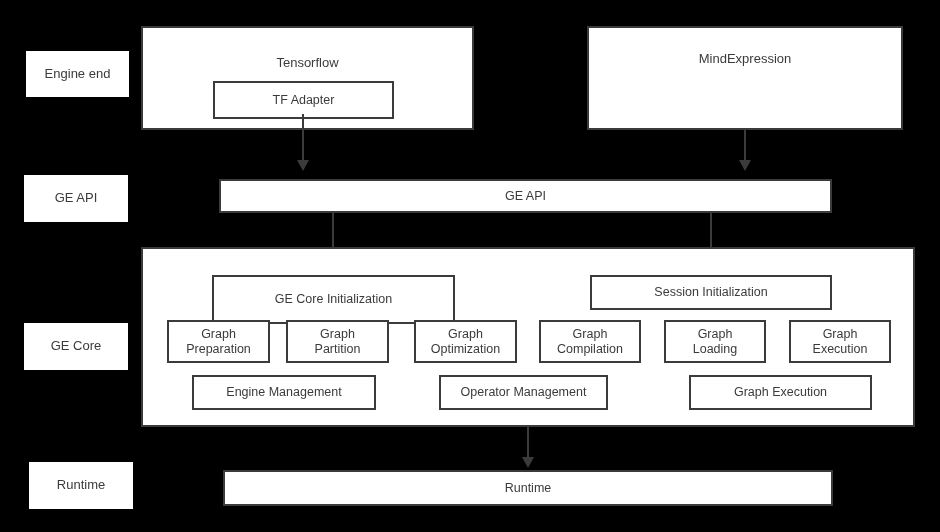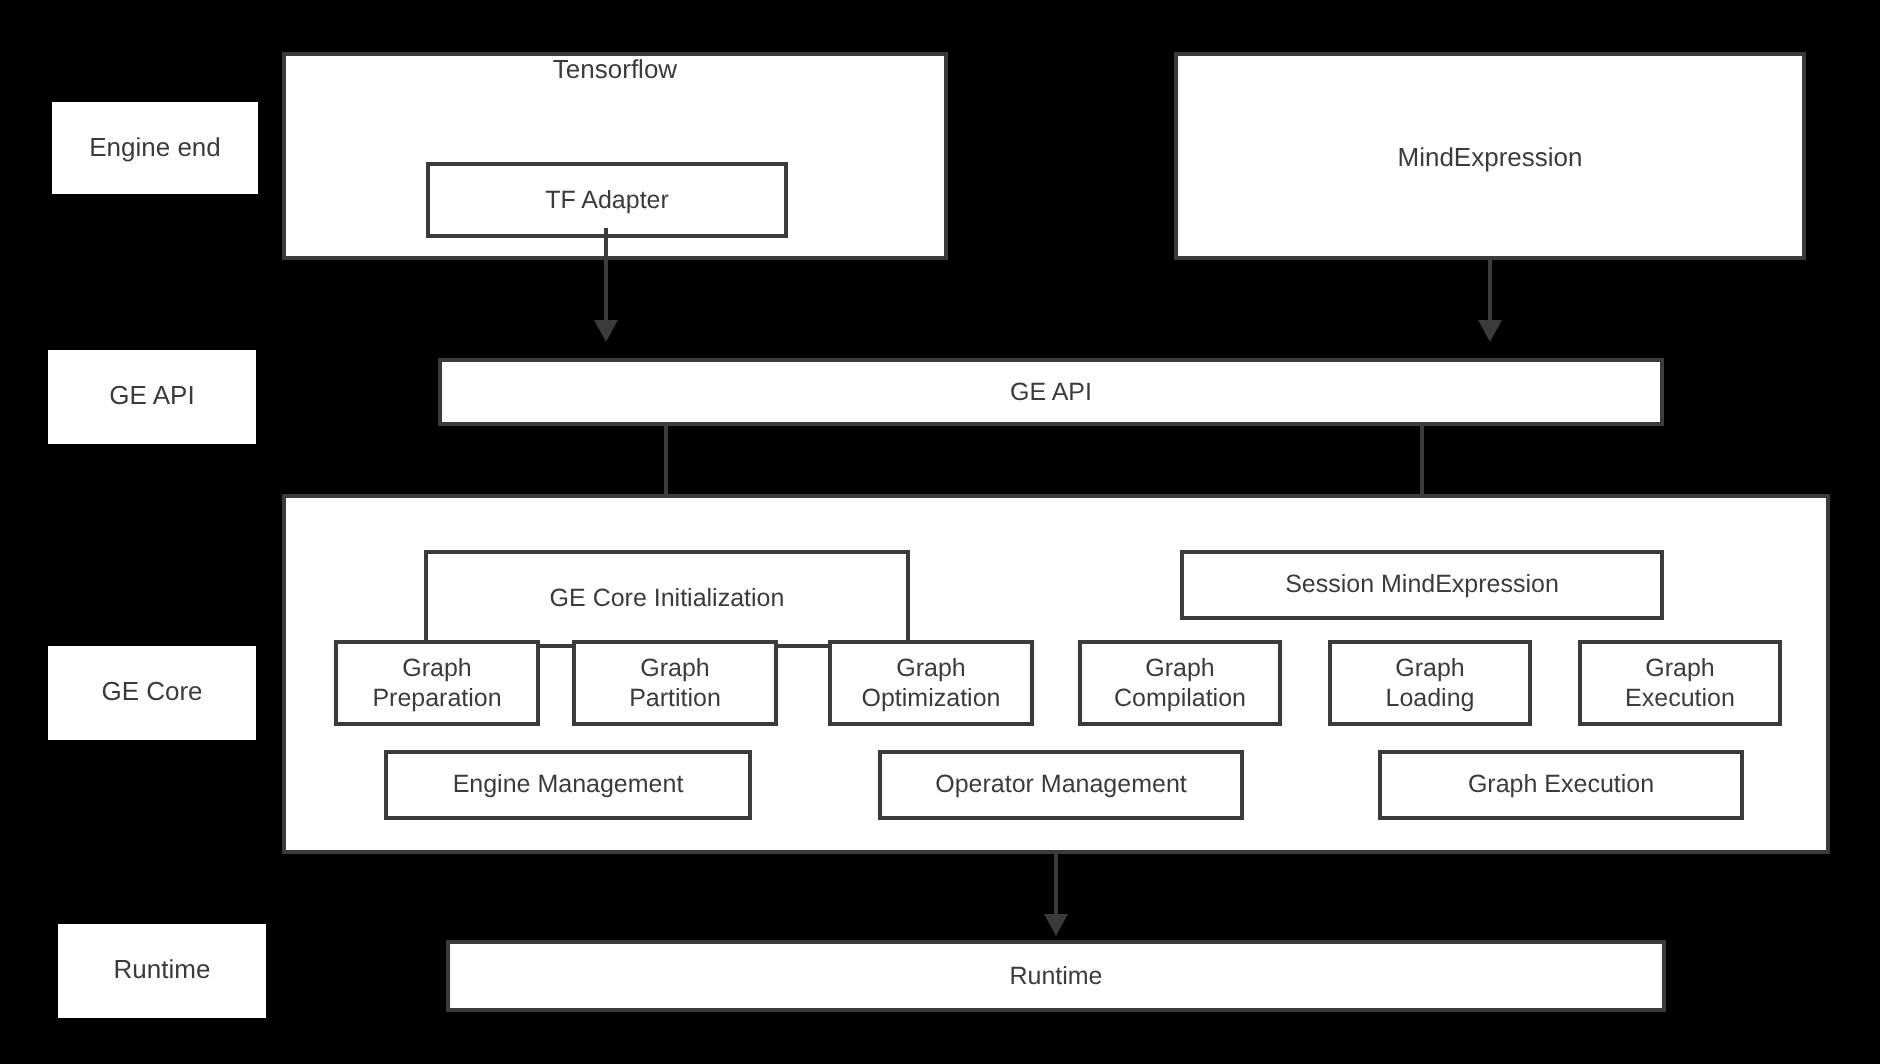--- a/index.html
+++ b/index.html
@@ -36,23 +36,24 @@
     font-size: 13px;
   }
   
   .container-box {
     border: 2px solid #3b3b3b;
     align-items: flex-start;
     justify-content: center;
     font-size: 13px;
   }
   .container-box .container-title {
+    margin-top: 28px;
   }
   .container-box.tall .container-title {
-    margin-top: 44px;
+    margin-top: 24px;
   }
   
   .node {
     border: 2px solid #3b3b3b;
     font-size: 12.5px;
   }
   
   .panel {
     position: absolute;
     box-sizing: border-box;
@@ -132,21 +133,21 @@
     <div class="arrow-line" style="left:710px; top:213px; height:48px;"></div>
     <div class="arrow-head" style="left:705px; top:259px;"></div>
   </div>
 
   <div class="panel" style="left:141px; top:247px; width:774px; height:180px;"></div>
 
   <div class="box node" style="left:212px; top:275px; width:243px; height:49px;">
     <span>GE Core Initialization</span>
   </div>
   <div class="box node" style="left:590px; top:275px; width:242px; height:35px;">
-    <span>Session MindExpression</span>
+    <span>Session Initialization</span>
   </div>
 
   <div class="box node" style="left:167px; top:320px; width:103px; height:43px;">
     <span>Graph
 Preparation</span>
   </div>
   <div class="box node" style="left:286px; top:320px; width:103px; height:43px;">
     <span>Graph
 Partition</span>
   </div>
@@ -163,21 +164,21 @@
 Loading</span>
   </div>
   <div class="box node" style="left:789px; top:320px; width:102px; height:43px;">
     <span>Graph
 Execution</span>
   </div>
 
   <div class="box node" style="left:192px; top:375px; width:184px; height:35px;">
     <span>Engine Management</span>
   </div>
-  <div class="box node" style="left:439px; top:375px; width:183px; height:35px;">
+  <div class="box node" style="left:439px; top:375px; width:169px; height:35px;">
     <span>Operator Management</span>
   </div>
   <div class="box node" style="left:689px; top:375px; width:183px; height:35px;">
     <span>Graph Execution</span>
   </div>
 
   <div class="arrow">
     <div class="arrow-line" style="left:527px; top:427px; height:32px;"></div>
     <div class="arrow-head" style="left:522px; top:457px;"></div>
   </div>

